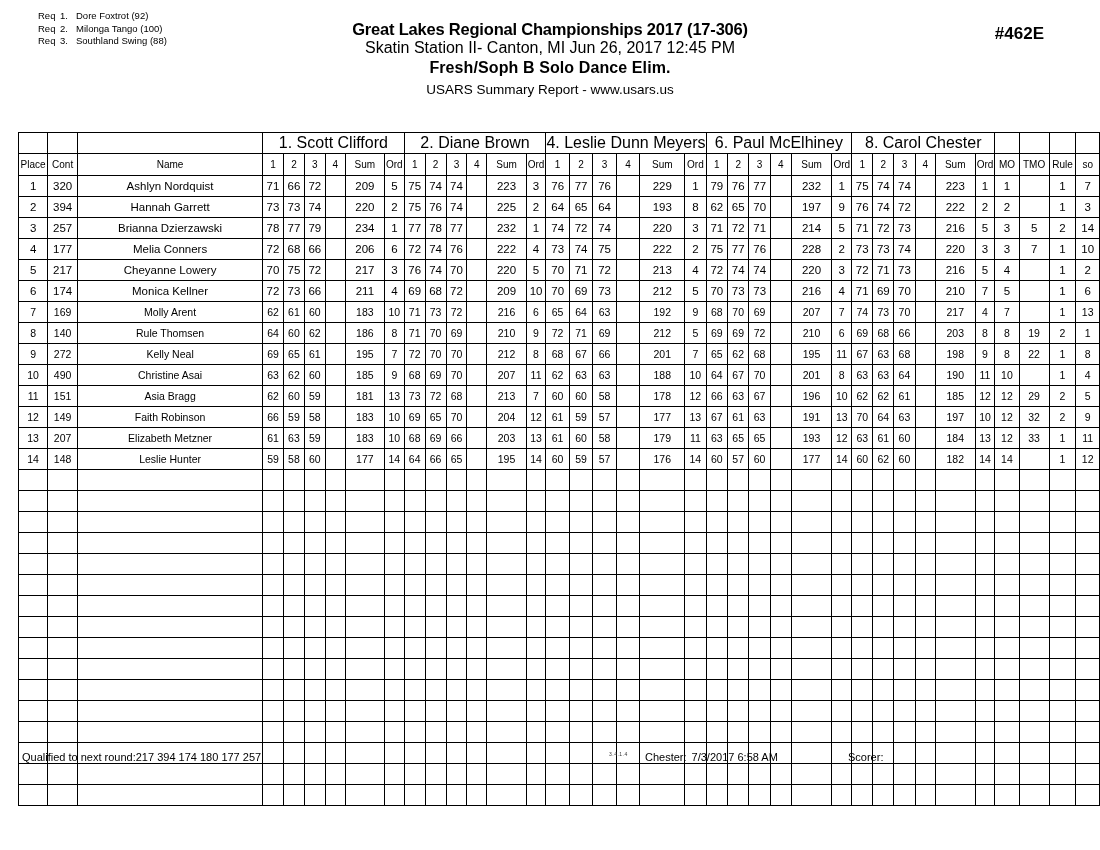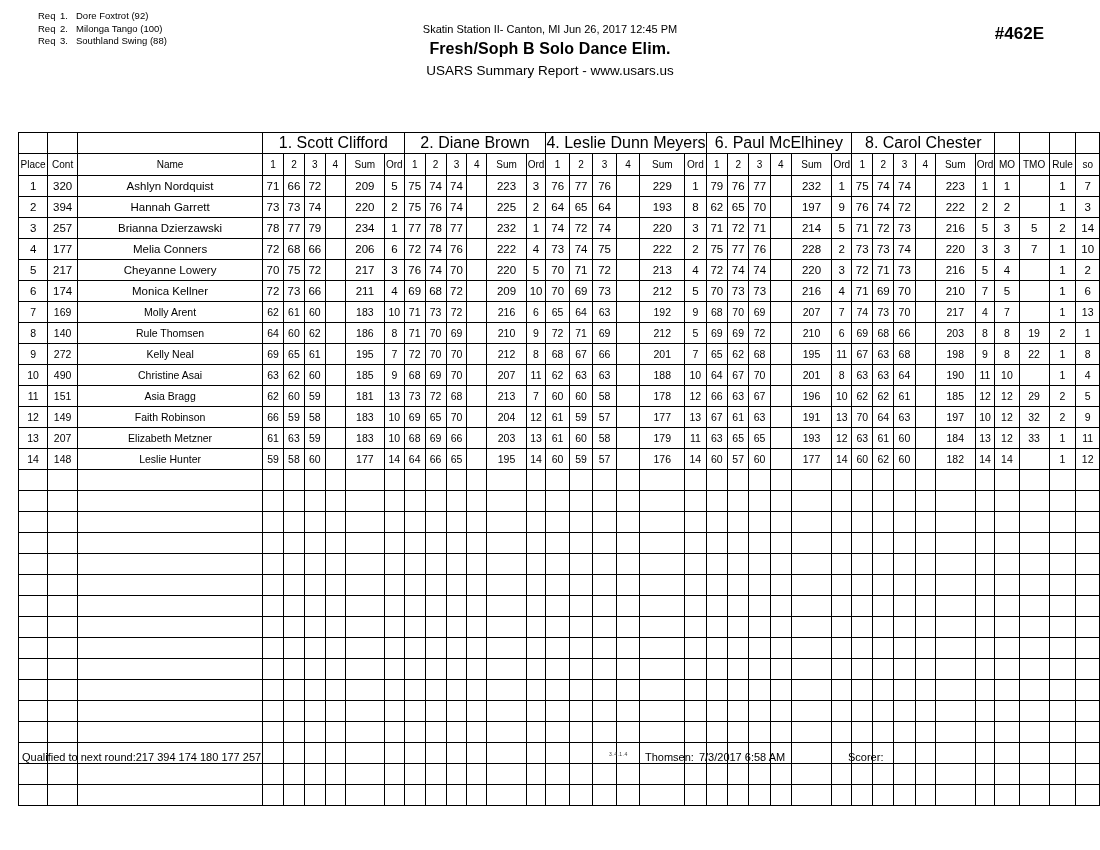--- a/index.html
+++ b/index.html
@@ -41,21 +41,21 @@
     top: 20px;
     text-align: center;
   }
   #event-title {
     font-size: 16.5px;
     font-weight: bold;
     letter-spacing: -0.2px;
     line-height: 19px;
   }
   #venue-line {
-    font-size: 11px;
+    font-size: 16px;
     line-height: 18px;
   }
   #division-title {
     font-size: 16px;
     font-weight: bold;
     line-height: 22px;
     letter-spacing: 0.1px;
     text-align: center;
   }
   #report-line {
@@ -187,20 +187,21 @@
 
 <div id="header-zone">
 
   <div id="req-list">
       <span class="req-row"><span class="req-lbl">Req</span><span class="req-num">1.</span><span>Dore Foxtrot (92)</span></span>
       <span class="req-row"><span class="req-lbl">Req</span><span class="req-num">2.</span><span>Milonga Tango (100)</span></span>
       <span class="req-row"><span class="req-lbl">Req</span><span class="req-num">3.</span><span>Southland Swing (88)</span></span>
     </div>
 
   <div id="title-block">
+    <div id="event-title">Great Lakes Regional Championships 2017 (17-306)</div>
     <div id="venue-line">Skatin Station II- Canton, MI  Jun 26, 2017  12:45 PM</div>
     <div id="division-title">Fresh/Soph B Solo Dance Elim.</div>
     <div id="report-line">USARS Summary Report - www.usars.us</div>
   </div>
 
   <div id="sheet-id">#462E</div>
 </div>
 
 <table id="score-table">
   <colgroup id="score-colgroup">
@@ -1468,16 +1469,16 @@
       </tr>
     </tbody>
 </table>
 
 <div id="footer-zone">
   <div id="qualified-text">
     <span class="q-label">Qualified to next round:</span><span>217 394 174 180 177 257</span>
   </div>
   <div id="tiny-mark">3.4.1.4</div>
   <div id="printed-text">
-    <span class="p-label">Thomsen:</span><span>7/3/2017  6:58 AM</span>
+    <span class="p-label">Chester:</span><span>7/3/2017  6:58 AM</span>
   </div>
   <div id="scorer-text">Scorer:</div>
 </div>
 
 </body></html>

